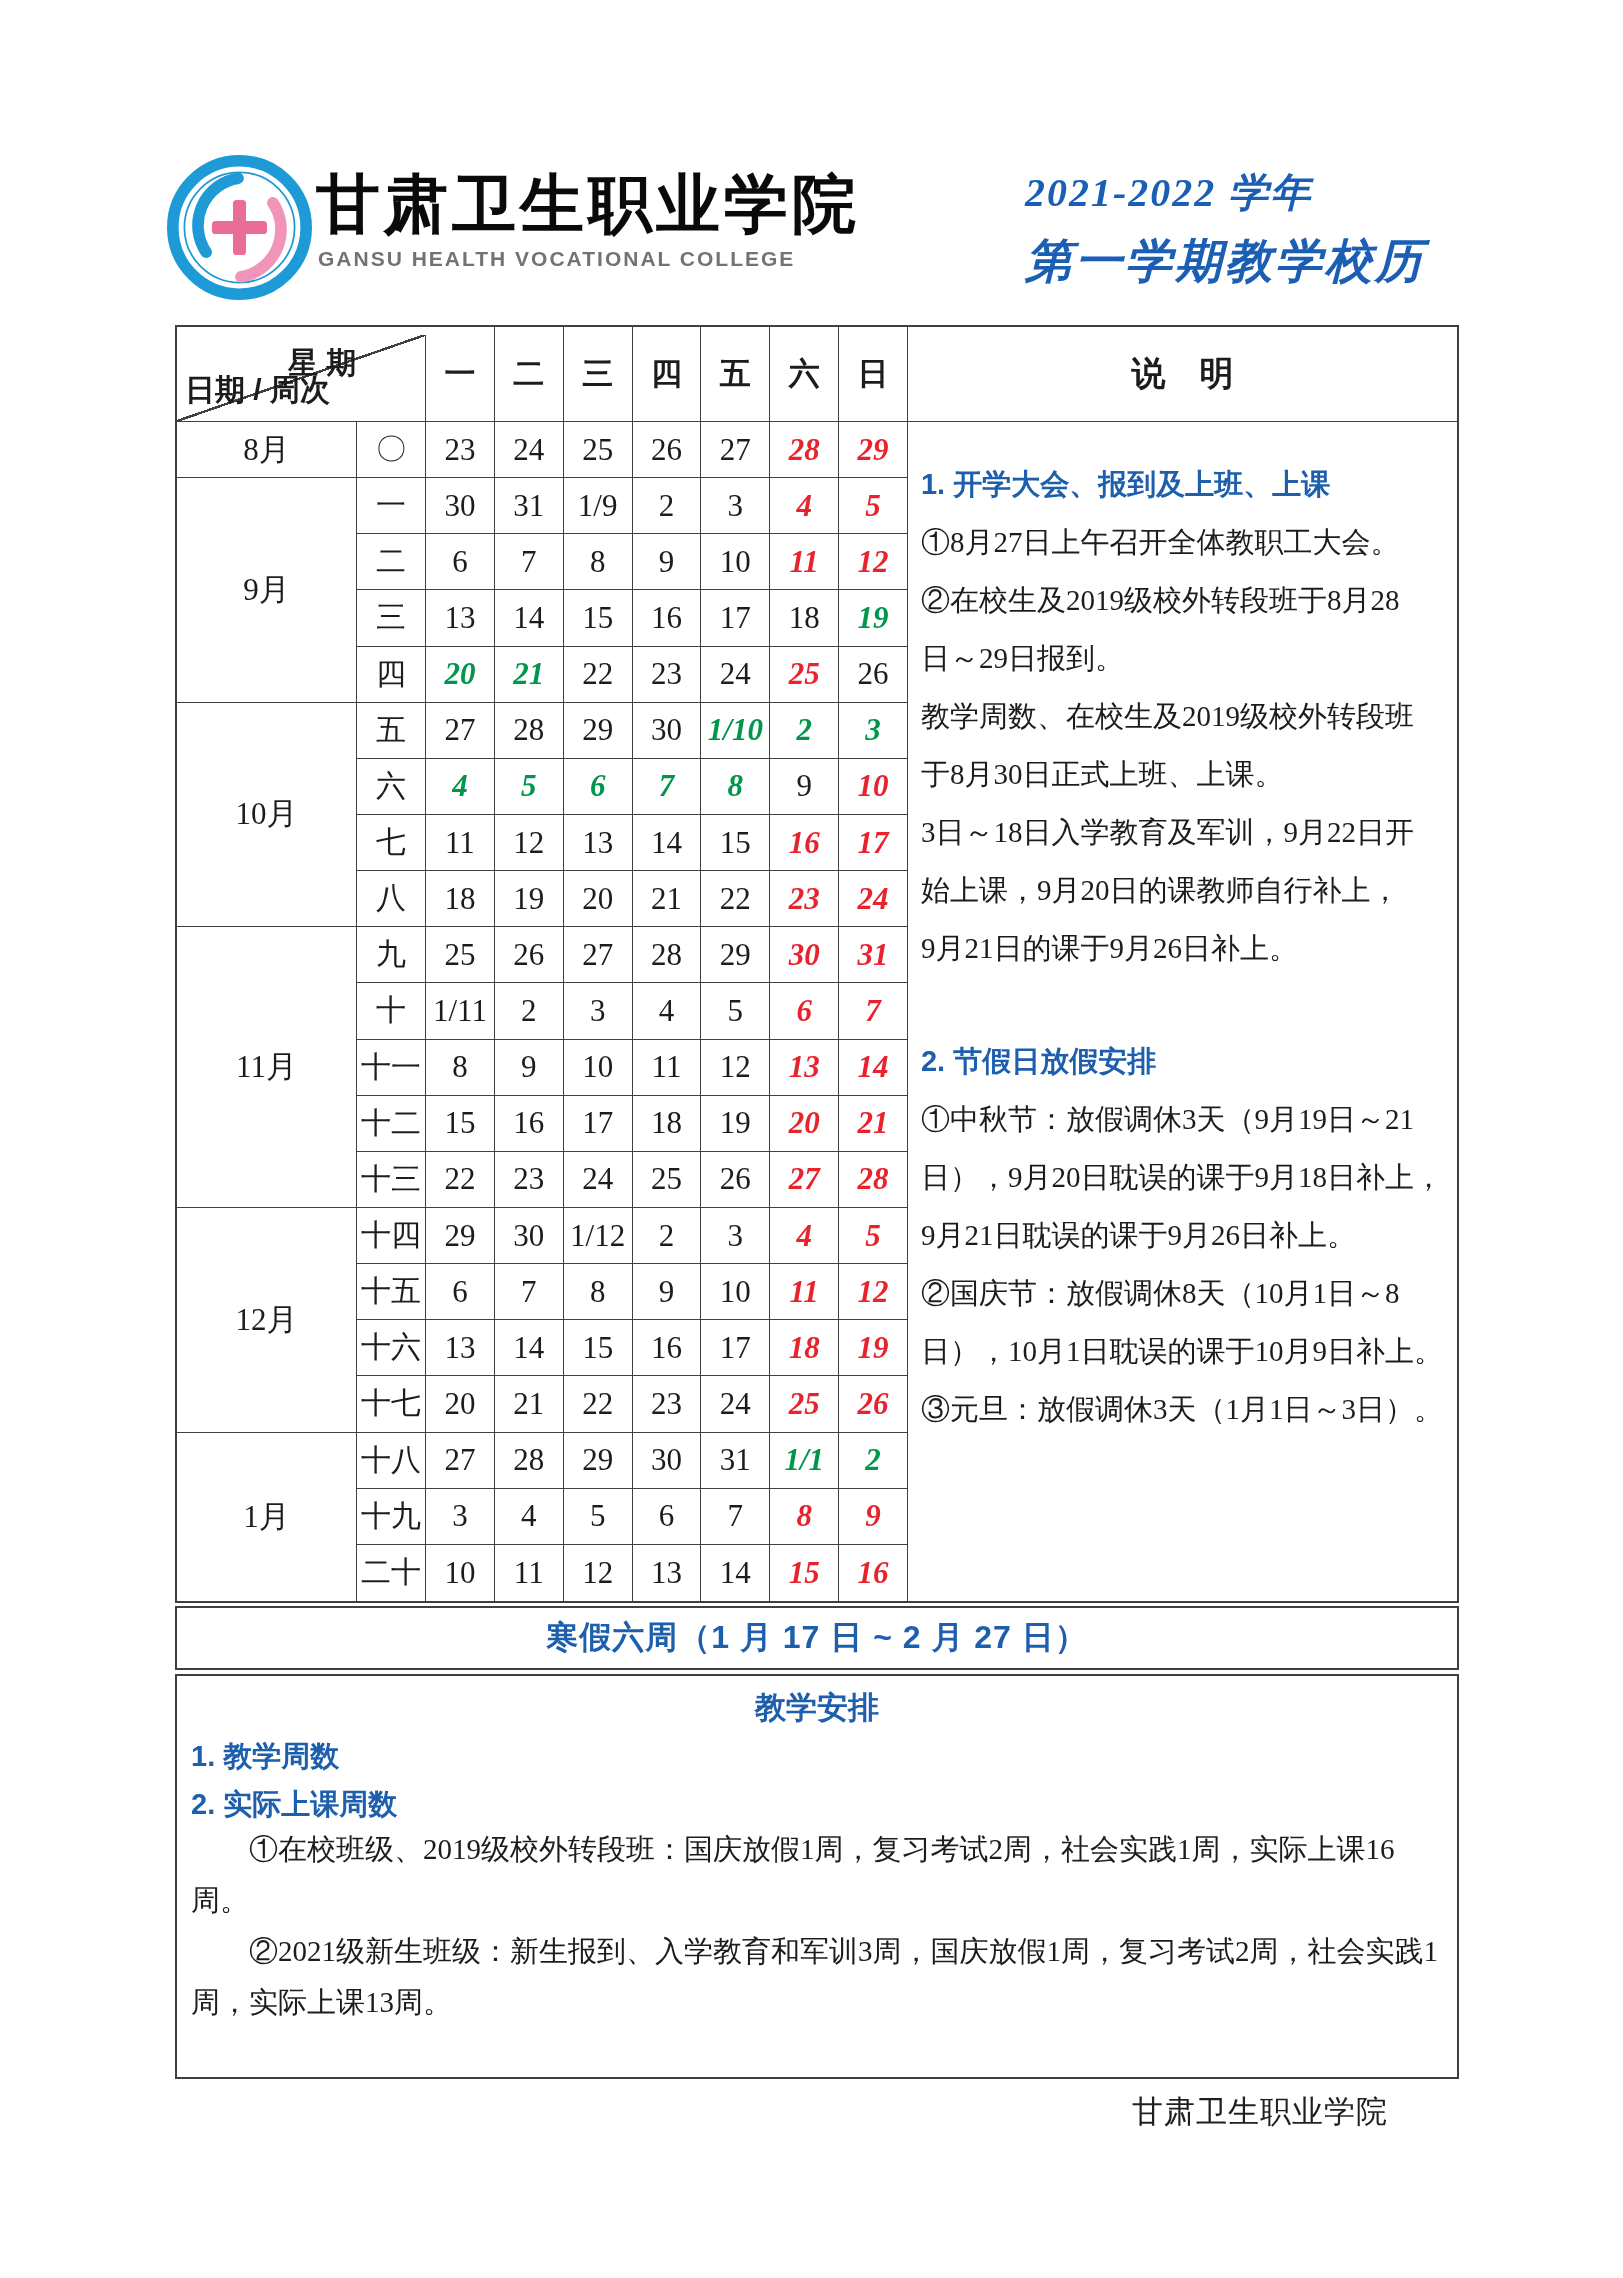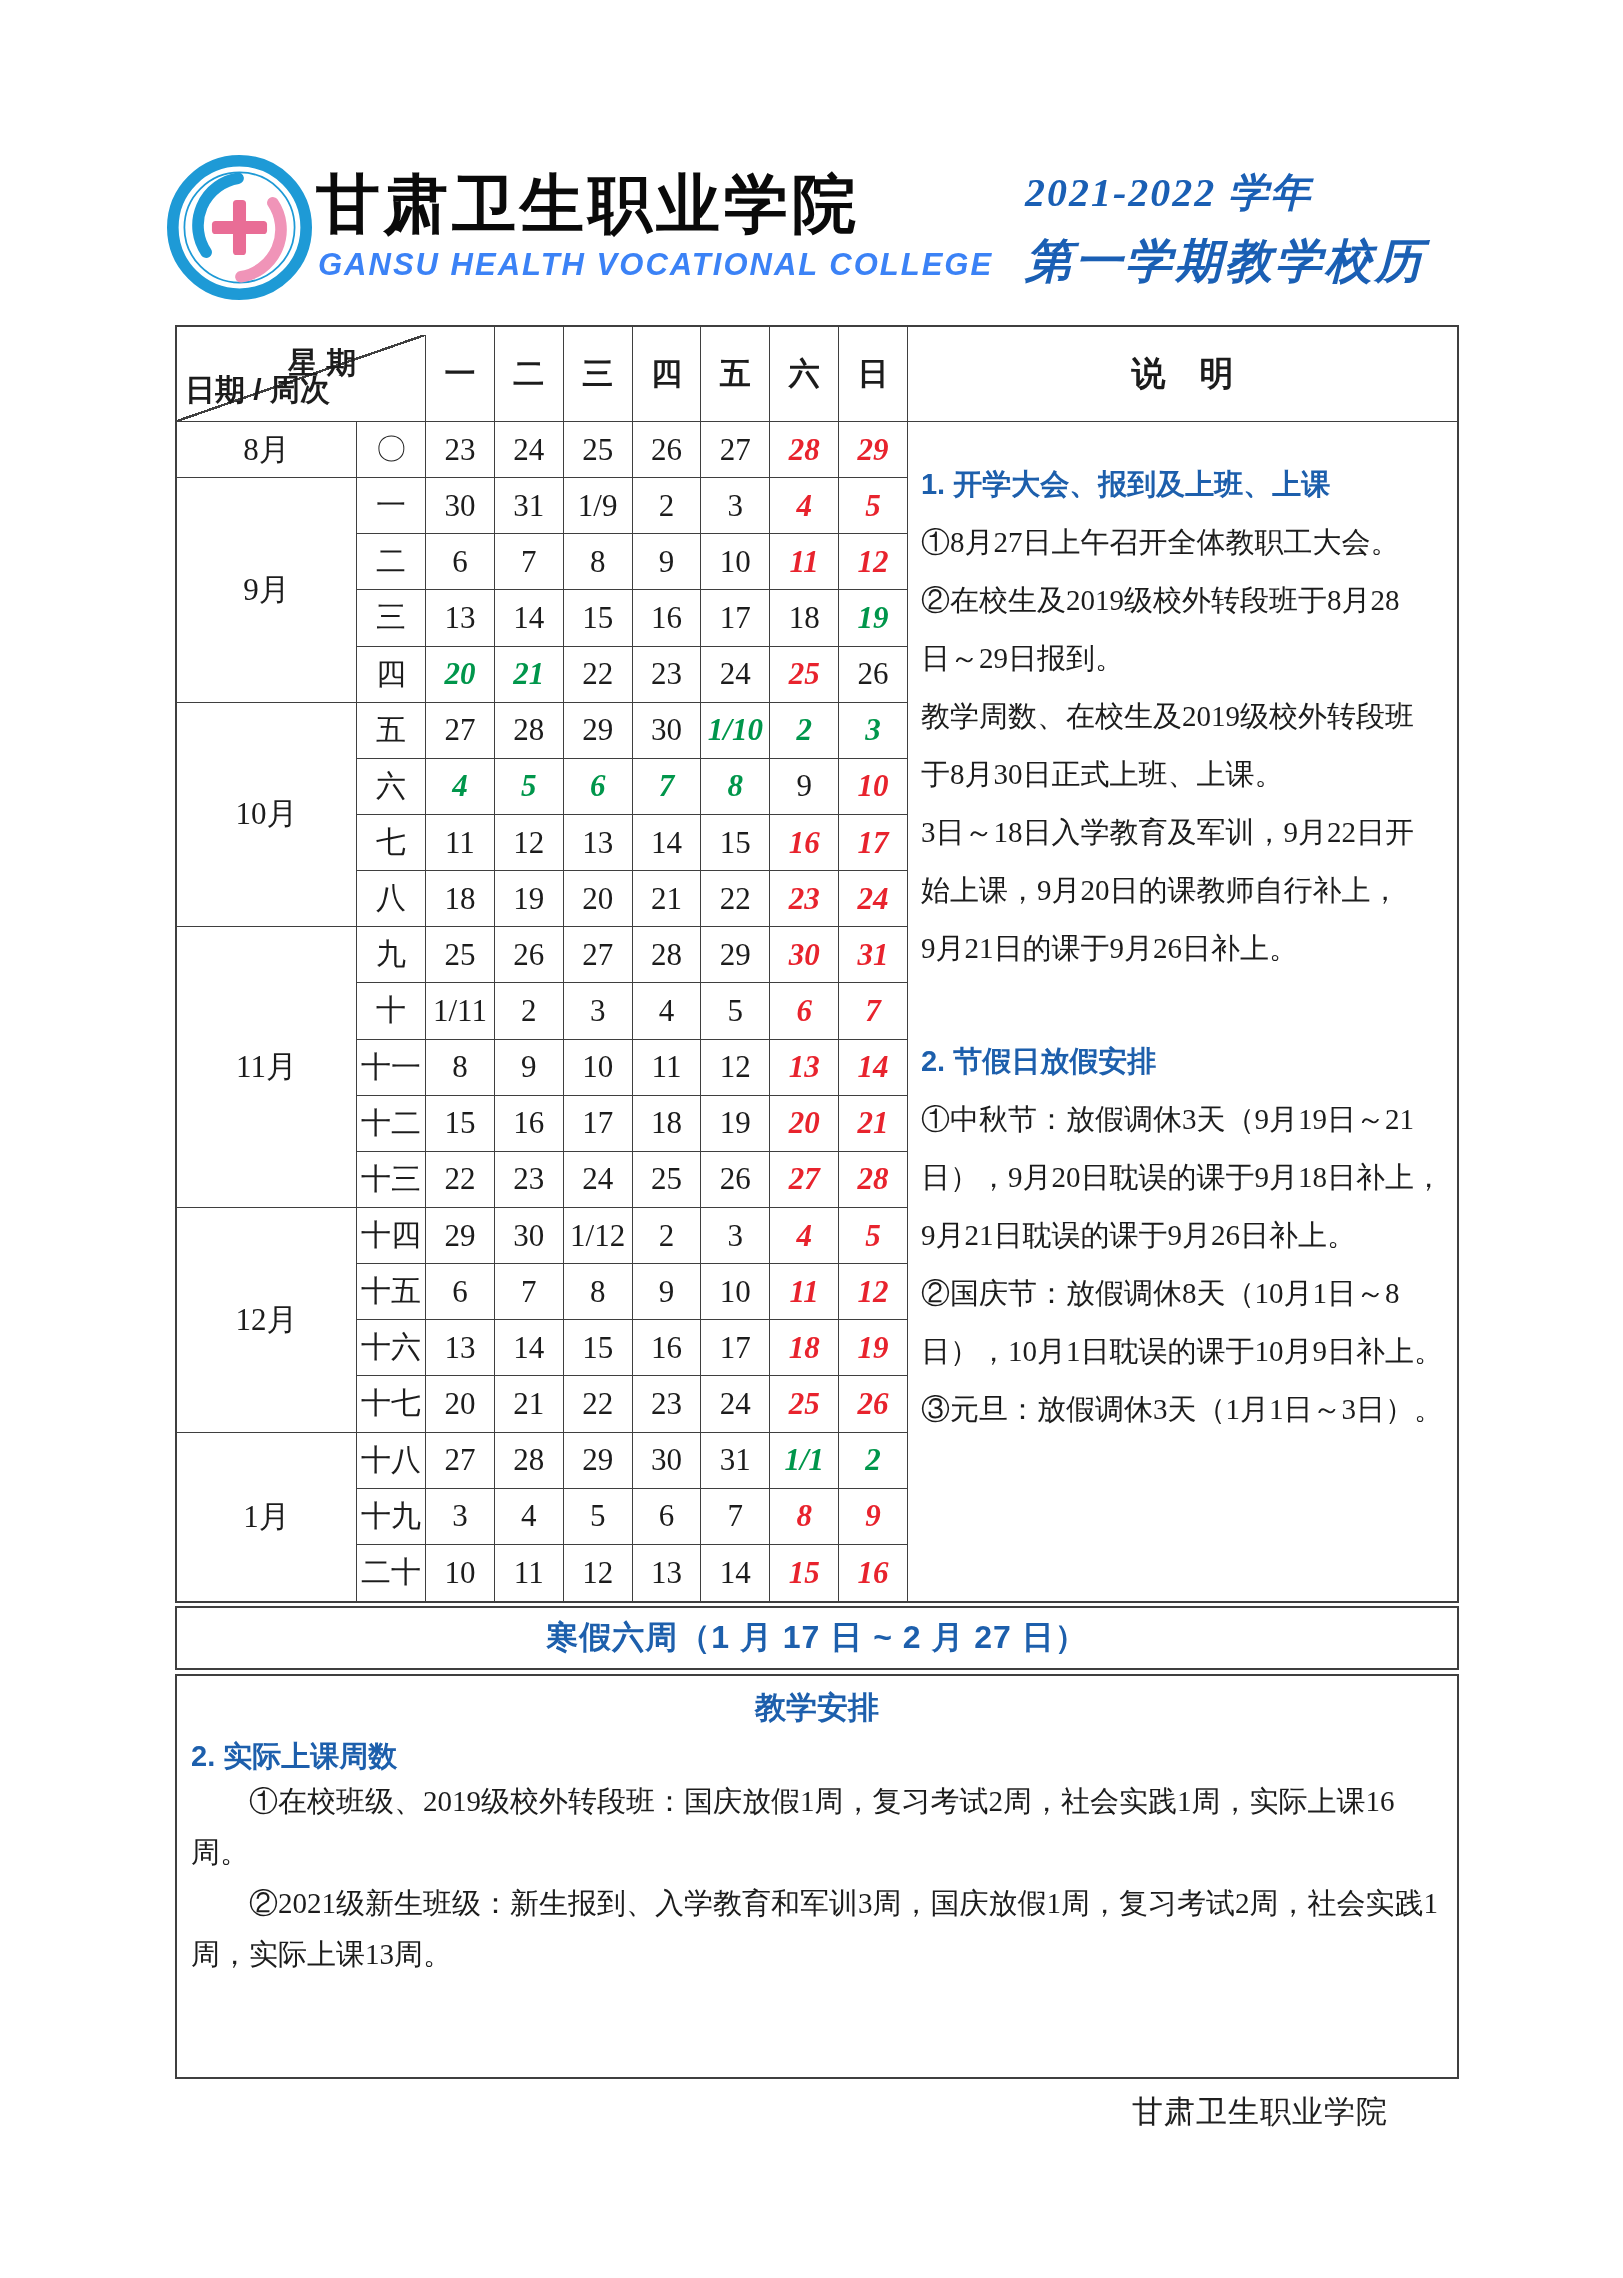--- a/index.html
+++ b/index.html
@@ -20,22 +20,22 @@
   }
   
   .logo{ position:absolute; left:167px; top:155px; width:145px; height:145px; }
   .zh-name{
     position:absolute; left:316px; top:161px; width:597px;
     font-family:var(--serif); font-size:64px; font-weight:900; letter-spacing:4px;
     color:#0a0a0a; white-space:nowrap;
   }
   .en-name{
     position:absolute; left:318px; top:247px;
-    font-family:var(--sans); font-size:31px; font-weight:700; letter-spacing:2px;
-    color:#3b82f6; white-space:nowrap;font-style:italic;
+    font-family:var(--sans); font-size:21px; font-weight:700; letter-spacing:2px;
+    color:#737373; white-space:nowrap;
   }
   .term-title{
     position:absolute; left:1025px; top:165px; width:418px;
     font-family:var(--serif); font-style:italic; font-weight:900; color:#1a5fb4;
     white-space:nowrap;
   }
   .term-line1{ font-size:40px; letter-spacing:2px; }
   .term-line2{ font-size:47px; letter-spacing:3px; margin-top:10px; }
 
   
@@ -337,20 +337,21 @@
         <div class="note-line b">②国庆节：放假调休8天（10月1日～8</div>
         <div class="note-line b">日），10月1日耽误的课于10月9日补上。</div>
         <div class="note-line b">③元旦：放假调休3天（1月1日～3日）。</div>
       </div>
     </div>
 
   <div class="winter">寒假六周（1 月 17 日 ~ 2 月 27 日）</div>
 
   <div class="teach">
     <div class="teach-title">教学安排</div>
+    <div class="teach-h">1. 教学周数</div>
     <div class="teach-h">2. 实际上课周数</div>
     <div class="teach-p">①在校班级、2019级校外转段班：国庆放假1周，复习考试2周，社会实践1周，实际上课16周。</div>
     <div class="teach-p">②2021级新生班级：新生报到、入学教育和军训3周，国庆放假1周，复习考试2周，社会实践1周，实际上课13周。</div>
   </div>
 
   <div class="footer">甘肃卫生职业学院</div>
 </div>
 
 
 </body></html>

